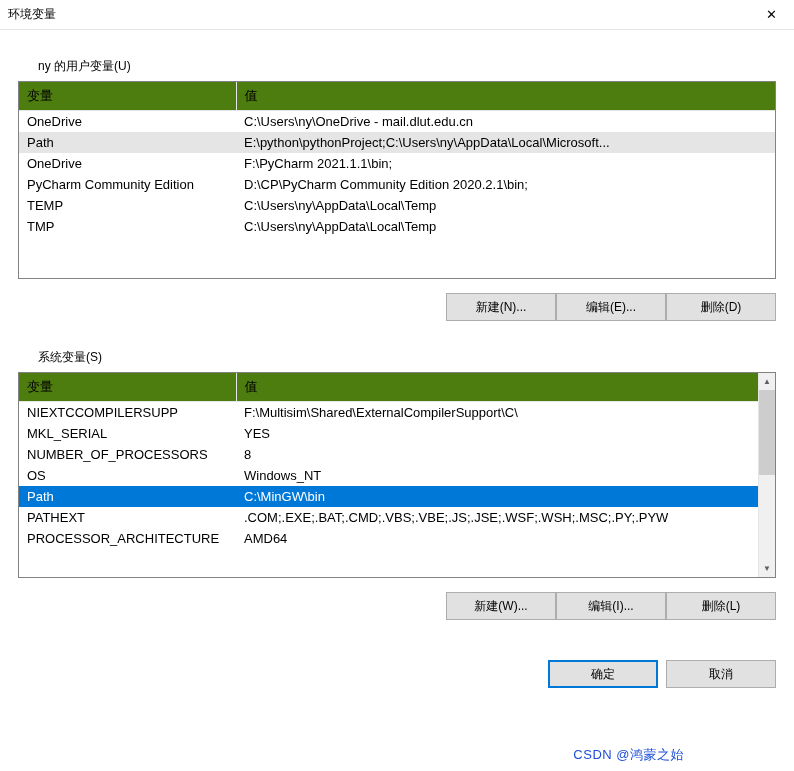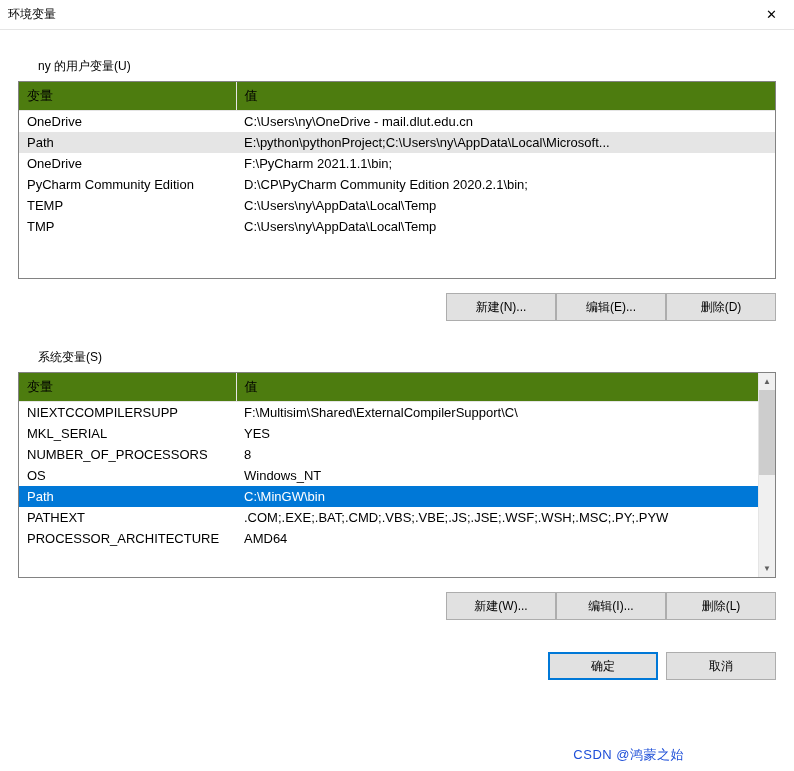--- a/index.html
+++ b/index.html
@@ -121,21 +121,21 @@
       padding: 0 10px;
     }
     .btn-primary {
       border: 2px solid #0078d7;
       padding: 0 9px;
     }
     .footer-row {
       display: flex;
       justify-content: flex-end;
       gap: 8px;
-      margin-top: 32px;
+      margin-top: 40px;
       padding-right: 0;
     }
     .watermark {
       position: absolute;
       bottom: 7px;
       right: 110px;
       color: #1d4ed8;
       font-size: 13px;
       pointer-events: none;
       letter-spacing: 0.5px;

